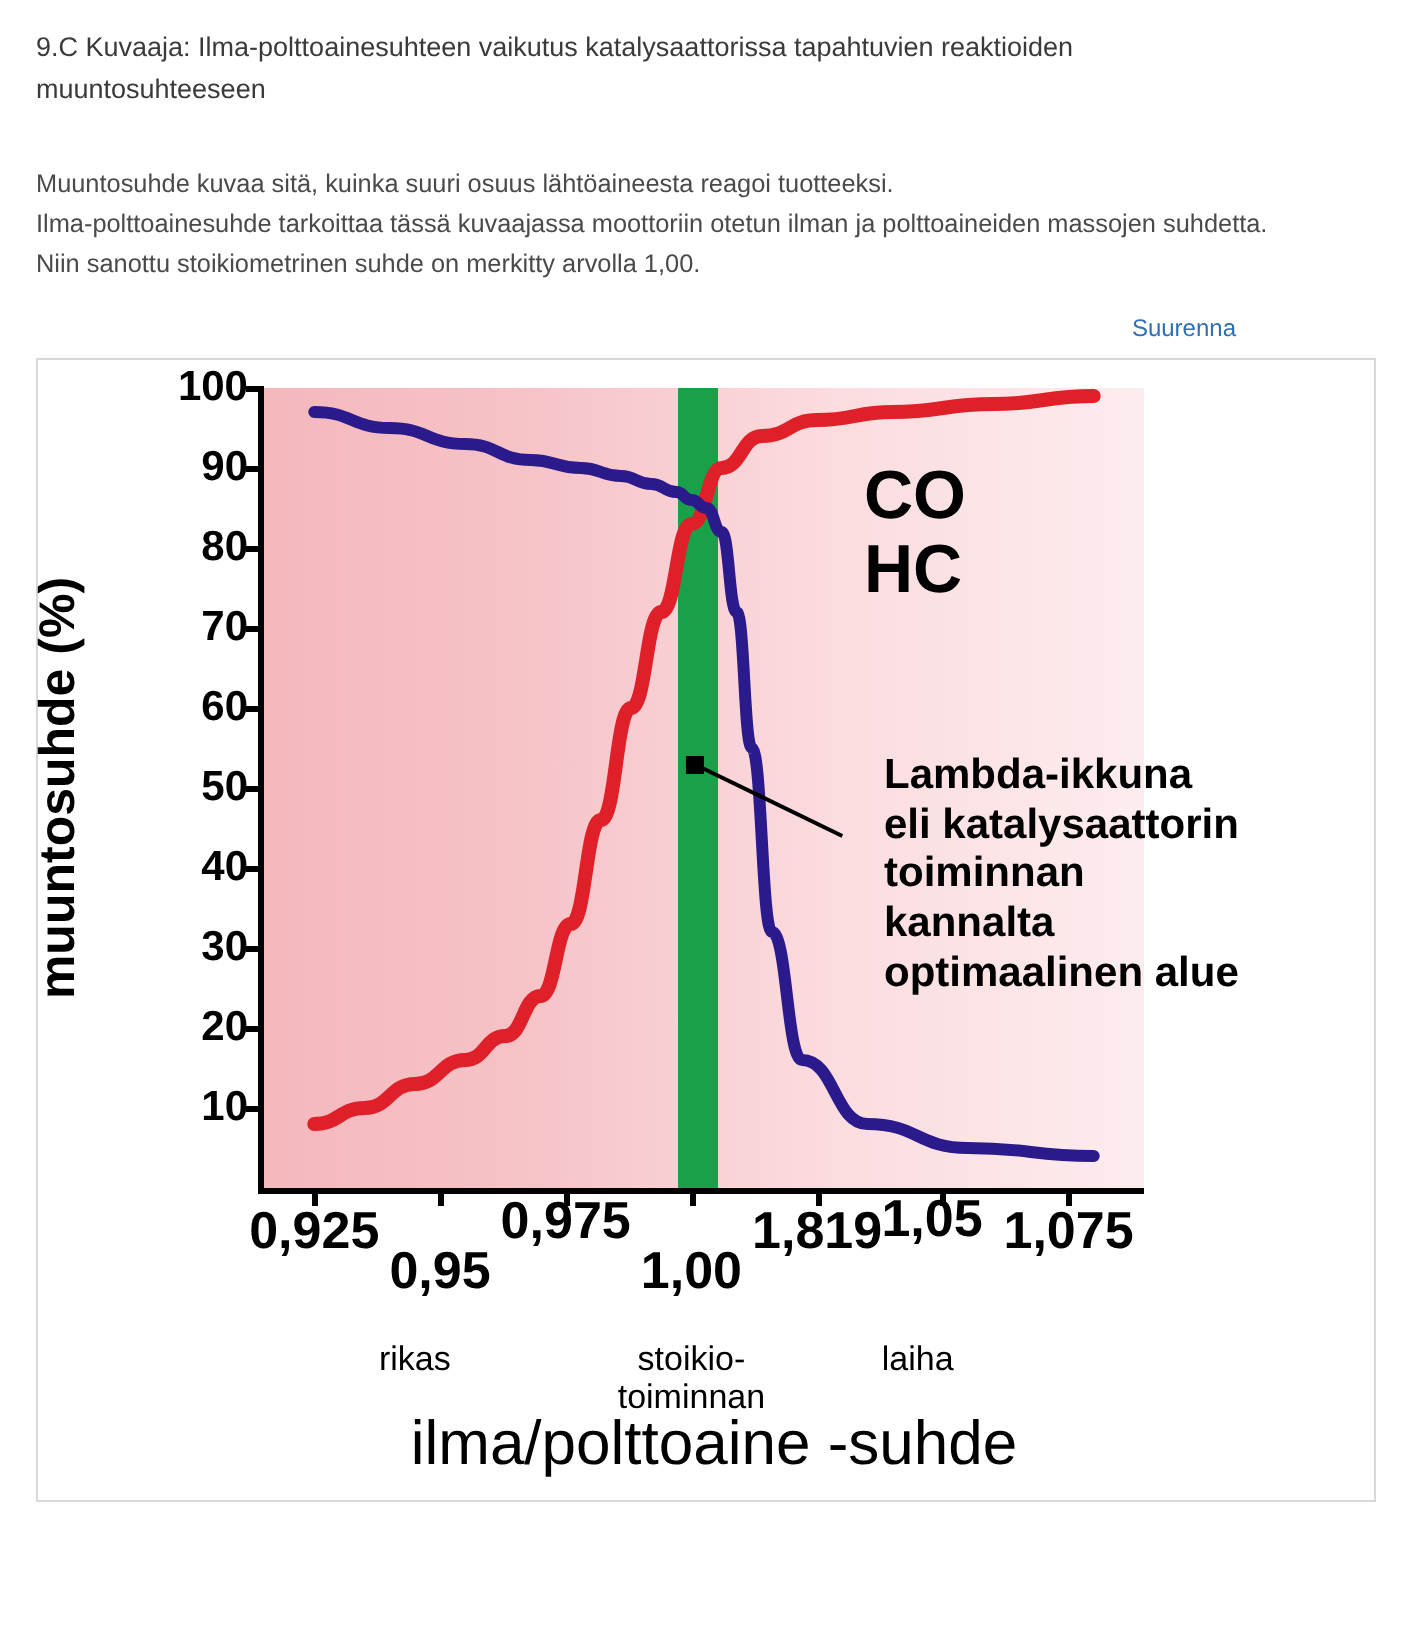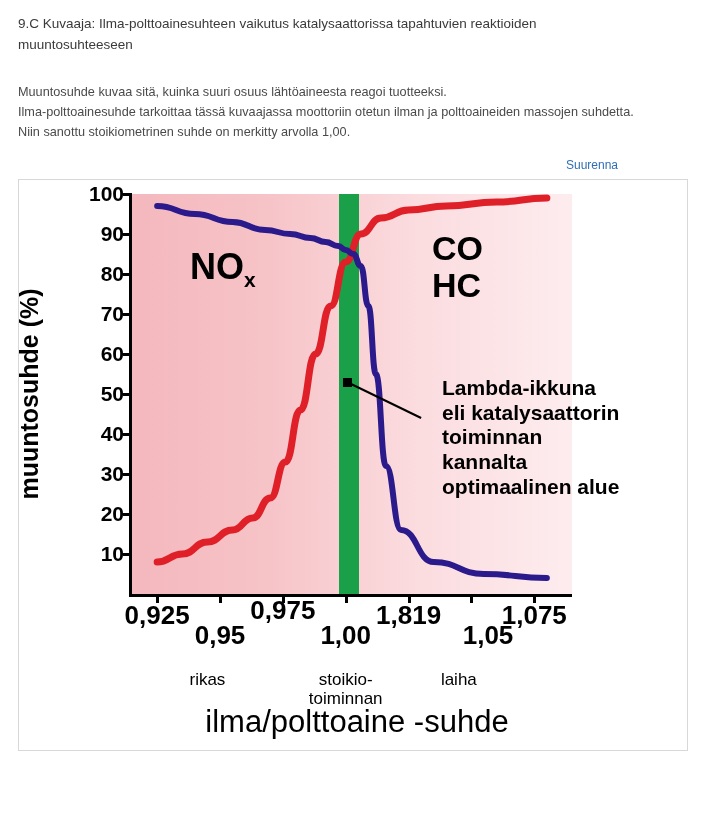--- a/index.html
+++ b/index.html
@@ -163,21 +163,20 @@
 
     <div class="plot" id="plot">
       <div class="lambda-band" id="lambda-band" style="left: 207.429px; width: 20px; background: rgb(26, 160, 73);"></div>
       <svg id="curves" width="440" height="400" viewBox="0 0 440 400" preserveAspectRatio="none" style="position:absolute;left:0;top:0;">
         <path id="path-co" fill="none" stroke="#e02028" stroke-width="7" stroke-linecap="round" stroke-linejoin="round" d="M25.14,368.00 C37.72,368.00 37.72,360.00 50.29,360.00 C62.86,360.00 62.86,348.00 75.43,348.00 C88.00,348.00 88.00,336.00 100.57,336.00 C110.63,336.00 110.63,324.00 120.69,324.00 C129.49,324.00 129.49,304.00 138.29,304.00 C145.83,304.00 145.83,268.00 153.37,268.00 C160.92,268.00 160.92,216.00 168.46,216.00 C176.00,216.00 176.00,160.00 183.54,160.00 C191.09,160.00 191.09,112.00 198.63,112.00 C206.17,112.00 206.17,68.00 213.71,68.00 C221.26,68.00 221.26,40.00 228.80,40.00 C238.85,40.00 238.85,24.00 248.91,24.00 C262.74,24.00 262.74,16.00 276.57,16.00 C295.43,16.00 295.43,12.00 314.29,12.00 C339.43,12.00 339.43,8.00 364.57,8.00 C389.72,8.00 389.72,4.00 414.86,4.00"></path>
         <path id="path-nox" fill="none" stroke="#2b1a8c" stroke-width="6" stroke-linecap="round" stroke-linejoin="round" d="M25.14,12.00 C44.00,12.00 44.00,20.00 62.86,20.00 C81.71,20.00 81.71,28.00 100.57,28.00 C116.92,28.00 116.92,36.00 133.26,36.00 C145.83,36.00 145.83,40.00 158.40,40.00 C168.45,40.00 168.45,44.00 178.51,44.00 C186.06,44.00 186.06,48.00 193.60,48.00 C199.88,48.00 199.88,52.00 206.17,52.00 C209.94,52.00 209.94,56.00 213.71,56.00 C217.49,56.00 217.49,60.00 221.26,60.00 C225.03,60.00 225.03,72.00 228.80,72.00 C232.57,72.00 232.57,112.00 236.34,112.00 C240.12,112.00 240.12,180.00 243.89,180.00 C248.91,180.00 248.91,272.00 253.94,272.00 C261.49,272.00 261.49,336.00 269.03,336.00 C285.37,336.00 285.37,368.00 301.71,368.00 C326.86,368.00 326.86,380.00 352.00,380.00 C383.43,380.00 383.43,384.00 414.86,384.00"></path>
         <line id="callout-line" stroke="#000" stroke-width="2" x1="214.9714285714283" y1="188" x2="289.14285714285705" y2="224"></line>
         <rect id="callout-dot" width="9" height="9" fill="#000" x="210.9714285714283" y="184"></rect>
       </svg>
 
-      <div class="series-label nox">NO<sub>x</sub></div>
       <div class="series-label cohc">CO<br>HC</div>
       <div class="callout">Lambda-ikkuna eli katalysaattorin toiminnan kannalta optimaalinen alue</div>
     <div class="ytick" style="top: 360px;">10</div>
         <div class="ytickmark" style="top: 360px;"></div>
         <div class="ytick" style="top: 320px;">20</div>
         <div class="ytickmark" style="top: 320px;"></div>
         <div class="ytick" style="top: 280px;">30</div>
         <div class="ytickmark" style="top: 280px;"></div>
         <div class="ytick" style="top: 240px;">40</div>
         <div class="ytickmark" style="top: 240px;"></div>
@@ -196,21 +195,21 @@
         <div class="xtick" style="left: 25.1429px; margin-top: 6px;">0,925</div>
         <div class="xtickmark" style="left: 24.1429px;"></div>
         <div class="xtick" style="left: 88px; margin-top: 26px;">0,95</div>
         <div class="xtickmark" style="left: 87px;"></div>
         <div class="xtick" style="left: 150.857px; margin-top: 1px;">0,975</div>
         <div class="xtickmark" style="left: 149.857px;"></div>
         <div class="xtick" style="left: 213.714px; margin-top: 26px;">1,00</div>
         <div class="xtickmark" style="left: 212.714px;"></div>
         <div class="xtick" style="left: 276.571px; margin-top: 6px;">1,819</div>
         <div class="xtickmark" style="left: 275.571px;"></div>
-        <div class="xtick" style="left: 356px; margin-top: 26px;">1,05</div>
+        <div class="xtick" style="left: 334px; ">1,05</div>
         <div class="xtickmark" style="left: 338.429px;"></div>
         <div class="xtick" style="left: 402.286px; margin-top: 6px;">1,075</div>
         <div class="xtickmark" style="left: 401.286px;"></div>
         <div class="region-label" style="left: 75.4286px; top: 476px;">rikas</div>
         <div class="region-label" style="left: 213.714px; top: 476px;">stoikio-
 toiminnan</div>
         <div class="region-label" style="left: 326.857px; top: 476px;">laiha</div>
       </div>
 
     <div class="ylabel">muuntosuhde (%)</div>

